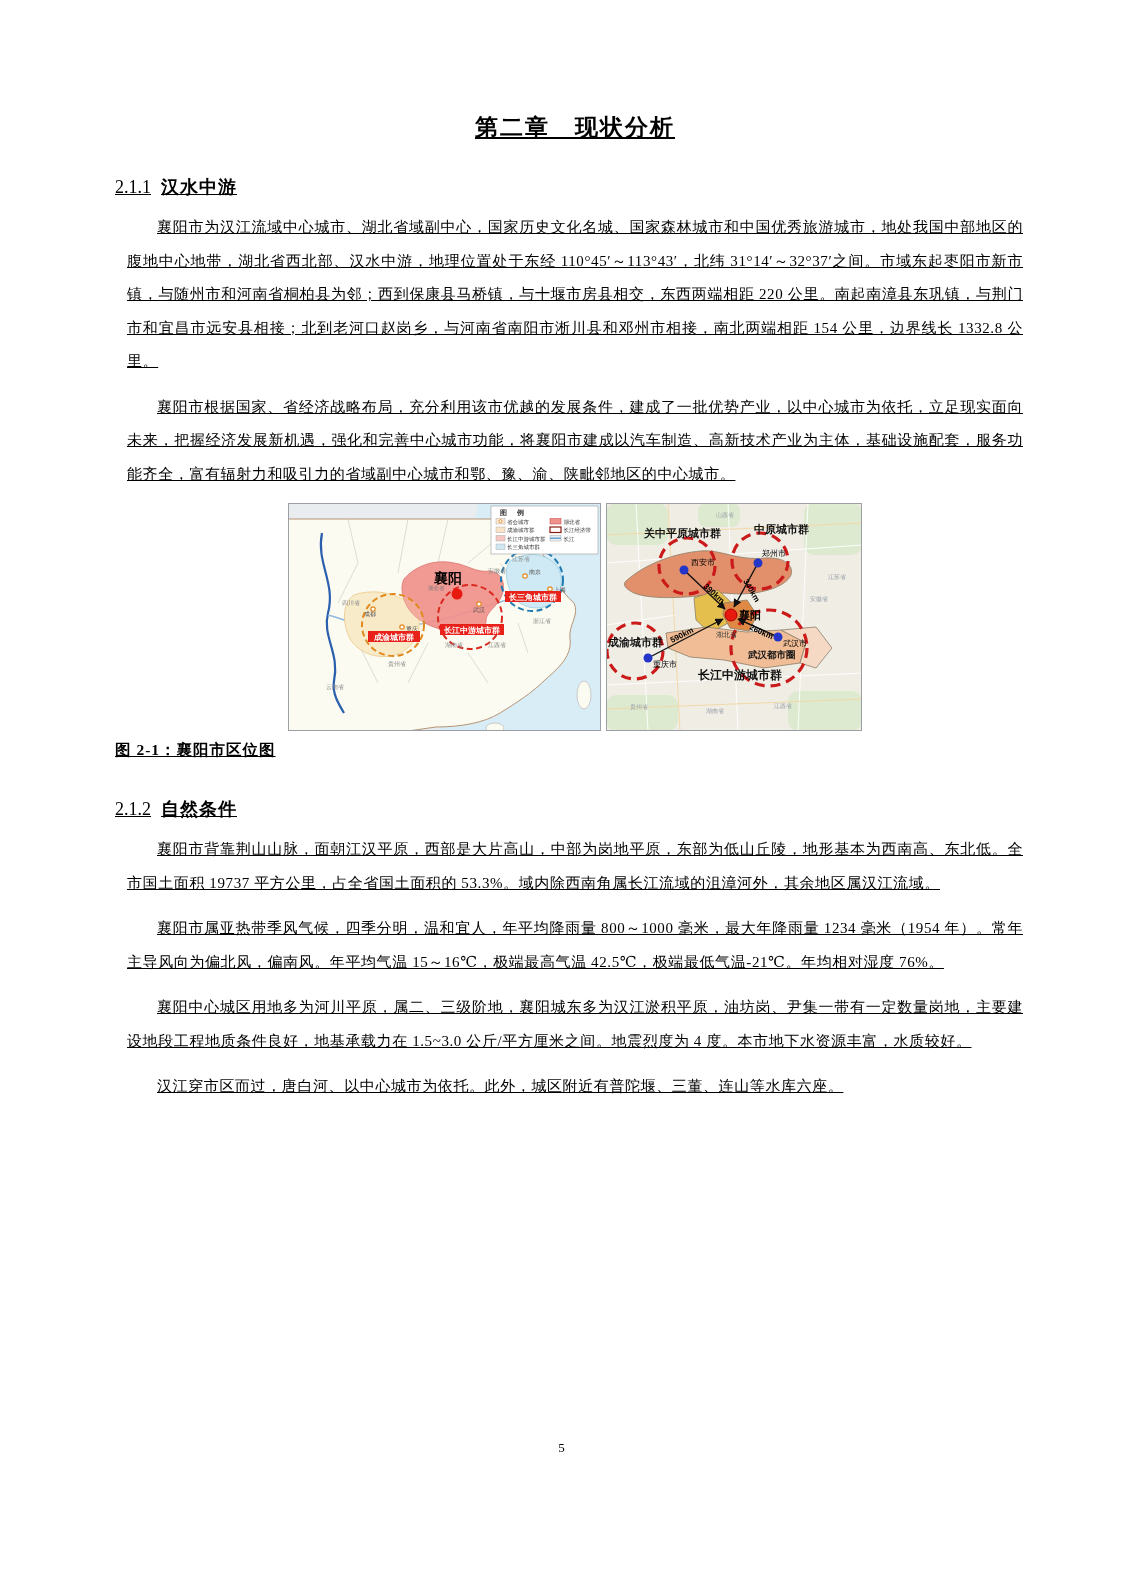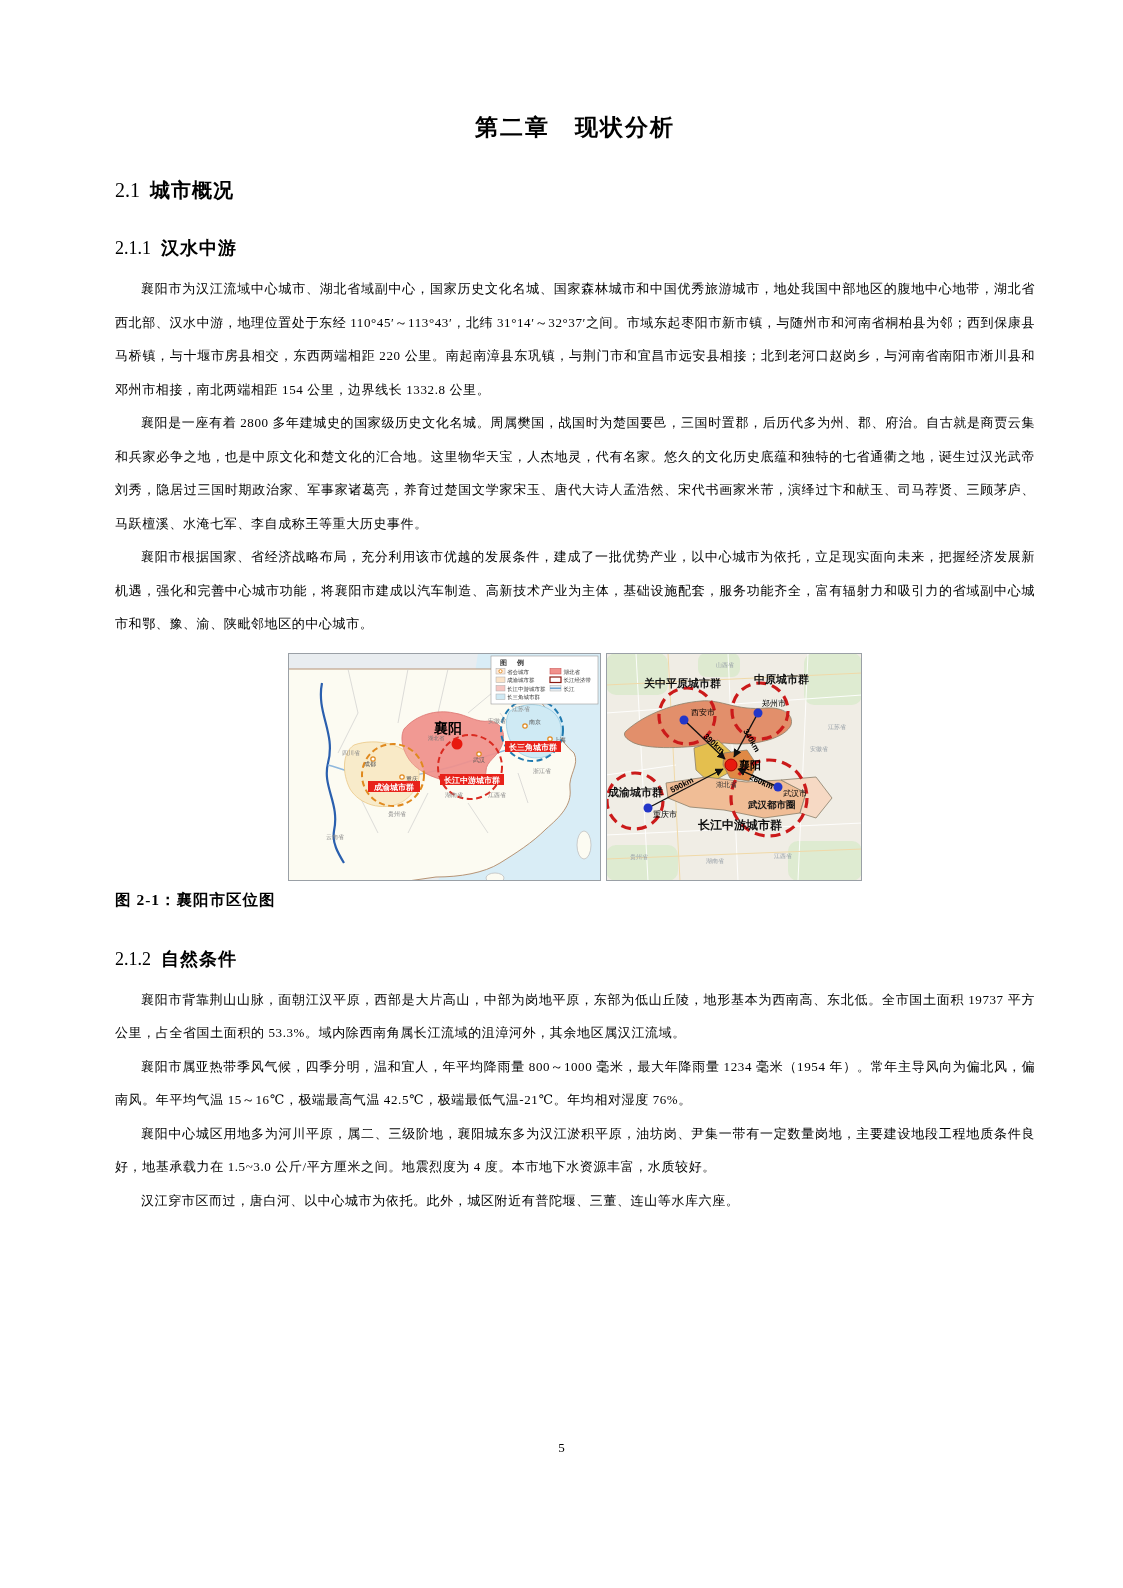--- a/index.html
+++ b/index.html
@@ -1,53 +1,49 @@
 <!DOCTYPE html>
 <html><head>
 <meta charset="utf-8">
 <style>
   html,body{margin:0;padding:0;background:#ffffff;}
   .page{position:relative;width:1123px;height:1588px;background:#fff;overflow:hidden;
         font-family:"Liberation Serif","DejaVu Serif",serif;color:#000;}
-  .content{padding:112px 88px 0 115px;}
+  .content{padding:112px 88px 0 115px;text-decoration:underline;}
   .chapter-title{margin:0;text-align:center;font-family:"Liberation Sans","DejaVu Sans",sans-serif;
         font-weight:bold;font-size:23px;letter-spacing:2px;}
   .h2{margin:34px 0 0 0;font-size:20px;}
   .h3{margin:32px 0 0 0;font-size:18px;}
   .h2 .hnum,.h3 .hnum{font-family:"Liberation Serif",serif;font-weight:normal;margin-right:10px;}
   .h2 .hlabel,.h3 .hlabel{font-family:"Liberation Sans","DejaVu Sans",sans-serif;font-weight:bold;letter-spacing:1px;}
   .body-text{margin-top:12px;}
-  .body-text p{margin:0;font-size:13px;line-height:33.5px;text-align:justify;
+  .body-text p{margin:12px;font-size:15px;line-height:33.5px;text-align:justify;
         text-indent:2em;letter-spacing:0.6px;}
   .figure{margin-top:12px;display:flex;justify-content:center;align-items:flex-start;gap:5px;}
   .map-frame{display:block;}
   .figure-caption{margin-top:9px;font-weight:bold;font-size:15.5px;letter-spacing:1px;}
   .sec-212{margin-top:36px;}
   .page-number{position:absolute;top:1440px;left:0;width:100%;text-align:center;font-size:13px;}
   svg text{font-family:"Liberation Sans","DejaVu Sans",sans-serif;}
 </style>
 </head>
 <body>
 
 <div class="page">
   <div class="content">
 
     <h1 class="chapter-title">第二章　现状分析</h1>
 
-    <div class="h2">
-      <span class="hnum">2.1</span><span class="hlabel">城市概况</span>
-    </div>
 
     <div class="h3">
       <span class="hnum">2.1.1</span><span class="hlabel">汉水中游</span>
     </div>
 
     <div class="body-text">
       <p>襄阳市为汉江流域中心城市、湖北省域副中心，国家历史文化名城、国家森林城市和中国优秀旅游城市，地处我国中部地区的腹地中心地带，湖北省西北部、汉水中游，地理位置处于东经 110°45′～113°43′，北纬 31°14′～32°37′之间。市域东起枣阳市新市镇，与随州市和河南省桐柏县为邻；西到保康县马桥镇，与十堰市房县相交，东西两端相距 220 公里。南起南漳县东巩镇，与荆门市和宜昌市远安县相接；北到老河口赵岗乡，与河南省南阳市淅川县和邓州市相接，南北两端相距 154 公里，边界线长 1332.8 公里。</p>
-      <p>襄阳是一座有着 2800 多年建城史的国家级历史文化名城。周属樊国，战国时为楚国要邑，三国时置郡，后历代多为州、郡、府治。自古就是商贾云集和兵家必争之地，也是中原文化和楚文化的汇合地。这里物华天宝，人杰地灵，代有名家。悠久的文化历史底蕴和独特的七省通衢之地，诞生过汉光武帝刘秀，隐居过三国时期政治家、军事家诸葛亮，养育过楚国文学家宋玉、唐代大诗人孟浩然、宋代书画家米芾，演绎过卞和献玉、司马荐贤、三顾茅庐、马跃檀溪、水淹七军、李自成称王等重大历史事件。</p>
       <p>襄阳市根据国家、省经济战略布局，充分利用该市优越的发展条件，建成了一批优势产业，以中心城市为依托，立足现实面向未来，把握经济发展新机遇，强化和完善中心城市功能，将襄阳市建成以汽车制造、高新技术产业为主体，基础设施配套，服务功能齐全，富有辐射力和吸引力的省域副中心城市和鄂、豫、渝、陕毗邻地区的中心城市。</p>
     </div>
 
     <div class="figure">
 
       <svg class="map-frame" width="313" height="228" viewBox="0 0 313 228">
         <rect x="0" y="0" width="313" height="228" fill="#e9edf0"></rect>
         <path d="M190,0 L313,0 L313,228 L150,228 L160,200 Z" fill="#d9edf6"></path>
         <path d="M0,16 L204,16 C230,26 252,44 262,62 C268,76 272,88 286,100 C292,112 280,122 282,136 C284,152 272,164 258,176 C244,190 228,200 212,210 C196,220 172,224 148,224 L120,228 L0,228 Z" fill="#fcfbf2" stroke="#b08968" stroke-width="0.9"></path>
         <ellipse cx="296" cy="192" rx="7" ry="14" fill="#fcfbf2" stroke="#b9b9b9" stroke-width="0.7"></ellipse>

